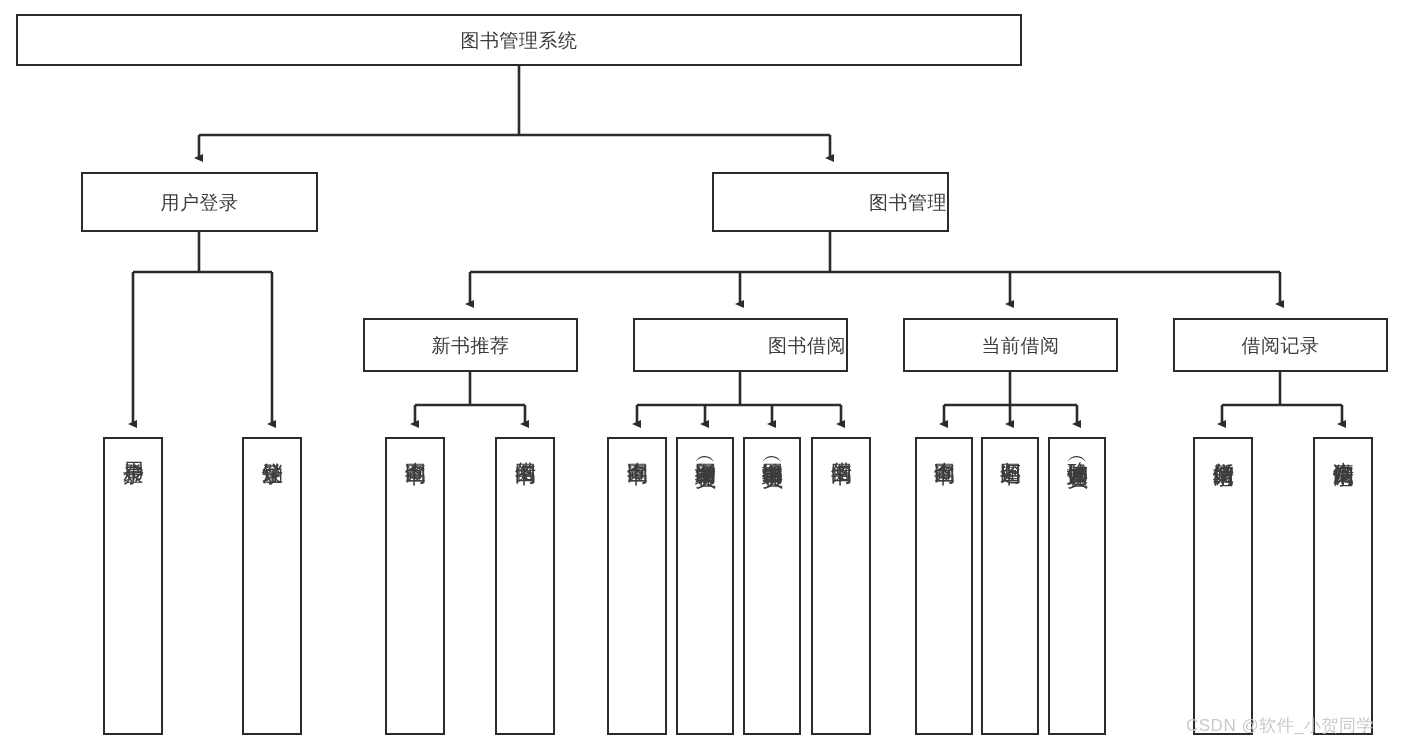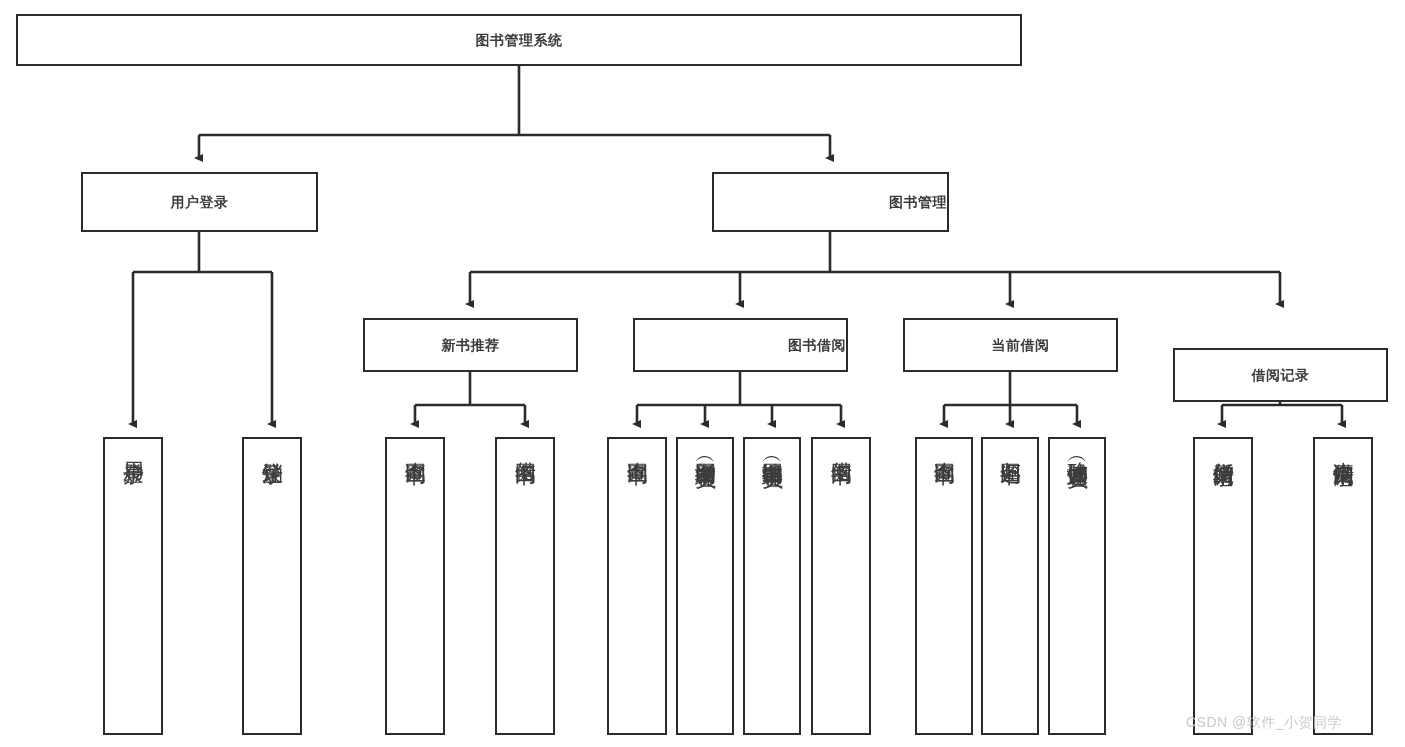--- a/index.html
+++ b/index.html
@@ -38,23 +38,22 @@
     justify-content: center;
     color: #3c3c3c;
   }
   .node .label {
     display: block;
     text-align: center;
     line-height: 1.0;
     color: #3c3c3c;
   }
   .node.horizontal .label {
-    font-size: 14px;
+    font-size: 19px;
     letter-spacing: 0.5px;
-    font-weight: bold;
   }
   .node.vertical {
     align-items: flex-start;
     justify-content: center;
     padding-top: 6px;
   }
   .node.vertical .label {
     writing-mode: vertical-rl;
     text-orientation: upright;
     font-size: 21px;
@@ -63,21 +62,21 @@
     max-height: 290px;
     white-space: nowrap;
   }
   .node.vertical.tall .label {
     max-height: 285px;
   }
   .watermark {
     position: absolute;
     left: 1186px;
     top: 714px;
-    font-size: 14px;
+    font-size: 17px;
     color: #c9c9c9;
     white-space: nowrap;
     letter-spacing: 0.5px;
     user-select: none;
   }
 </style>
 </head>
 <body>
 
 <div id="diagram-root">
@@ -145,21 +144,21 @@
 
   <div class="node horizontal" style="left:363px; top:318px; width:215px; height:54px;">
     <span class="label">新书推荐</span>
   </div>
   <div class="node horizontal" style="left:633px; top:318px; width:215px; height:54px;justify-content:flex-end;">
     <span class="label">图书借阅</span>
   </div>
   <div class="node horizontal" style="left:903px; top:318px; width:215px; height:54px;padding-left:20px;">
     <span class="label">当前借阅</span>
   </div>
-  <div class="node horizontal" style="left:1173px; top:318px; width:215px; height:54px;margin-top:30px;">
+  <div class="node horizontal" style="left:1173px; top:318px; width:215px; height:54px;">
     <span class="label">借阅记录</span>
   </div>
 
   <div class="node vertical" style="left:103px; top:437px; width:60px; height:298px;">
     <span class="label">用户登录</span>
   </div>
   <div class="node vertical" style="left:242px; top:437px; width:60px; height:298px;">
     <span class="label">注销登录</span>
   </div>
 

